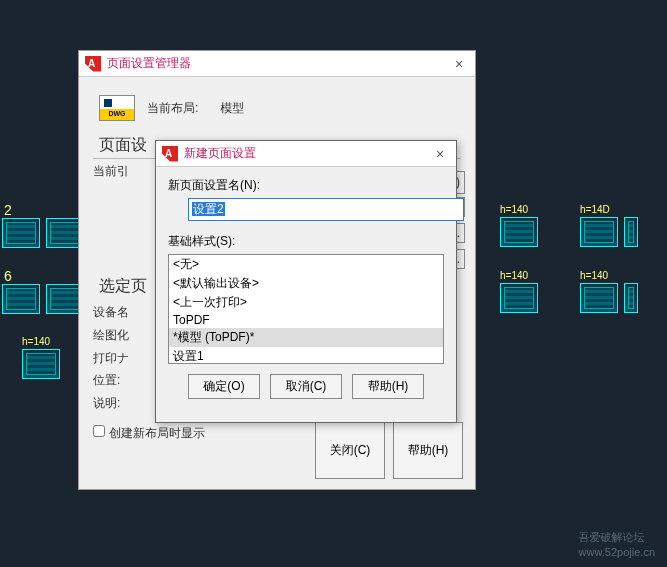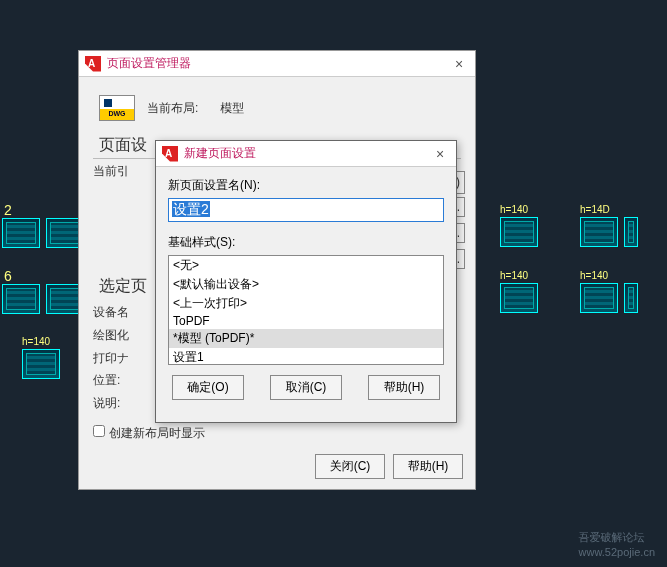--- a/index.html
+++ b/index.html
@@ -37,36 +37,36 @@
 .fieldset-label { font-size:16px; margin-left:6px; }
 .btn { border:1px solid #888; background:#f4f4f4; font-size:12px; padding:2px 8px; min-width:64px; cursor:pointer; }
 .meta-rows { margin-top:4px; font-size:12px; line-height:1.9; }
 .meta-row { display:flex; }
 .meta-key { width:60px; }
 
 .checkbox-row { display:flex; align-items:flex-start; gap:4px; font-size:12px; margin-top:10px; }
 .checkbox-row input { width:12px; height:12px; }
 
 .bottom-btns { position:absolute; right:12px; bottom:10px; display:flex; gap:8px; }
-.bottom-btns .btn { min-width:70px; padding:3px 6px; }
+.bottom-btns .btn { min-width:70px; padding:19px 6px; }
 
 
 .dialog-inner {
   position: absolute; left: 155px; top: 140px; width: 302px; height: 283px;
   background: #f0f0f0; border:1px solid #666; box-shadow: 2px 2px 8px rgba(0,0,0,.3);
 }
 .dialog-inner .title-bar { background:#fff; }
 .dialog-inner-body { padding:10px 12px 8px 12px; font-size:12px; }
 .field-label { margin-bottom:4px; }
-.text-input { width:100%; border:1px solid #2a7bd6; padding:2px 3px; font-size:14px; background:#fff; }
+.text-input { width:100%; border:1px solid #2a7bd6; padding:2px 3px; font-size:12px; background:#fff;margin-left:20px; }
 .text-input .sel { background:#2a7bd6; color:#fff; padding:0 1px;}
 .list2 { width:100%; height:110px; border:1px solid #888; background:#fff; margin-top:4px; font-size:12px; overflow:hidden;}
 .list2 .item { padding:1px 4px; }
 .list2 .item.sel { background:#ddd; }
-.inner-btns { display:flex; justify-content:center; gap:26px; margin-top:10px;}
+.inner-btns { display:flex; justify-content:center; gap:10px; margin-top:10px;}
 .inner-btns .btn { min-width:72px; padding:3px 2px;}
 
 
 .peek-btn { position:absolute; border:1px solid #888; background:#f4f4f4; font-size:12px; padding:2px 4px; }
 </style>
 </head>
 <body>
 
 <div class="bg-thumbs">
   <span class="num-label" style="left:4px; top:202px;">2</span>

